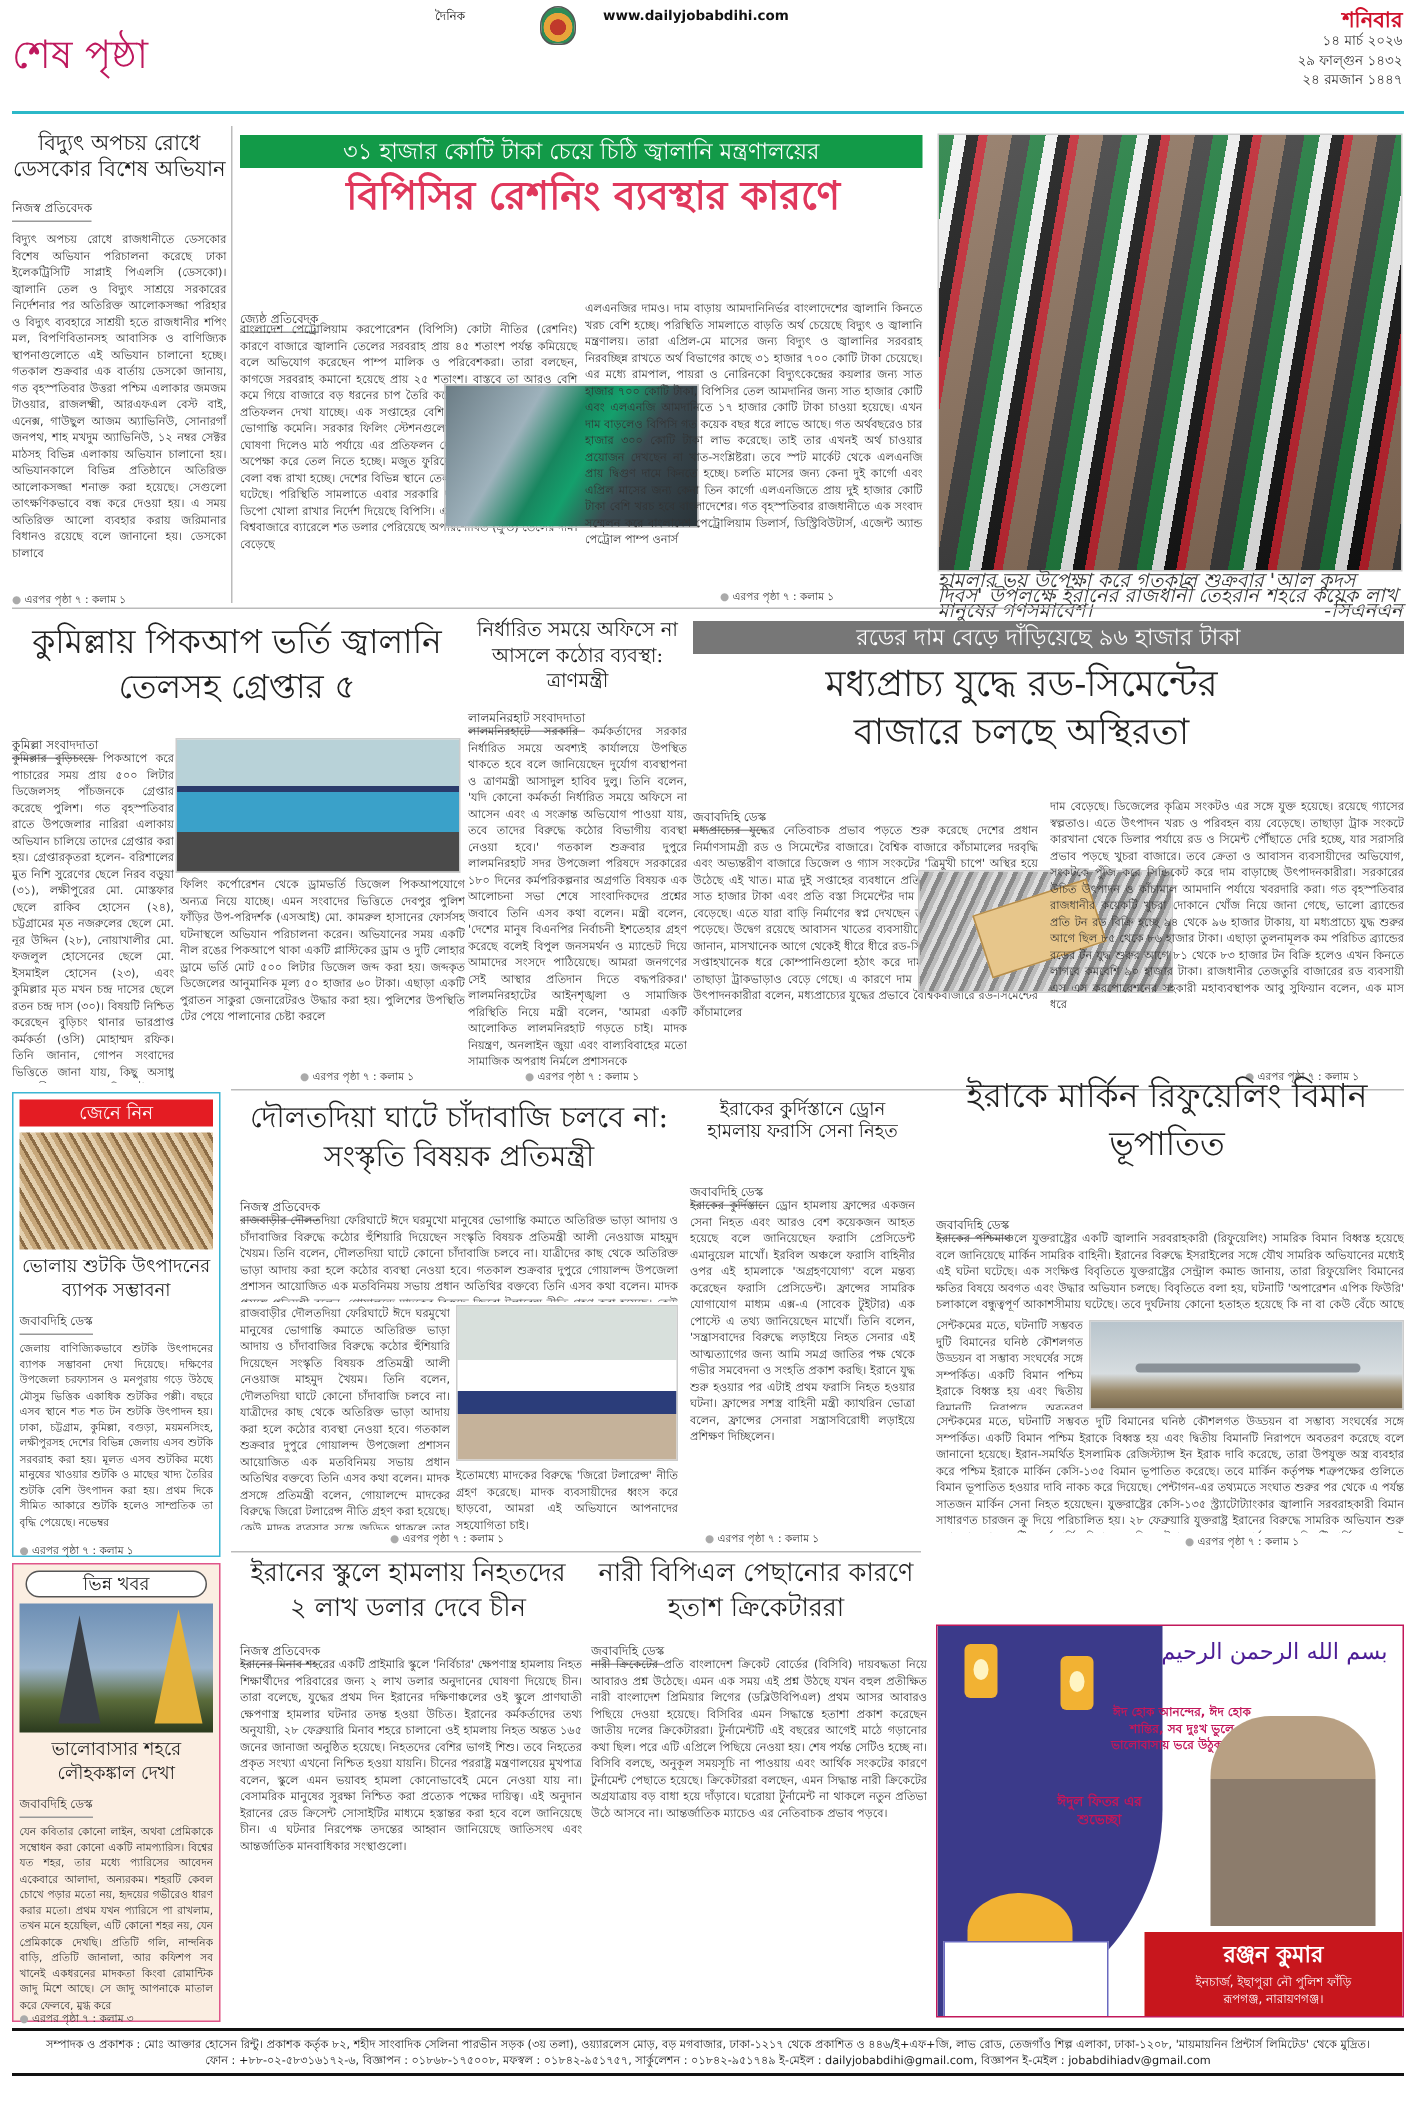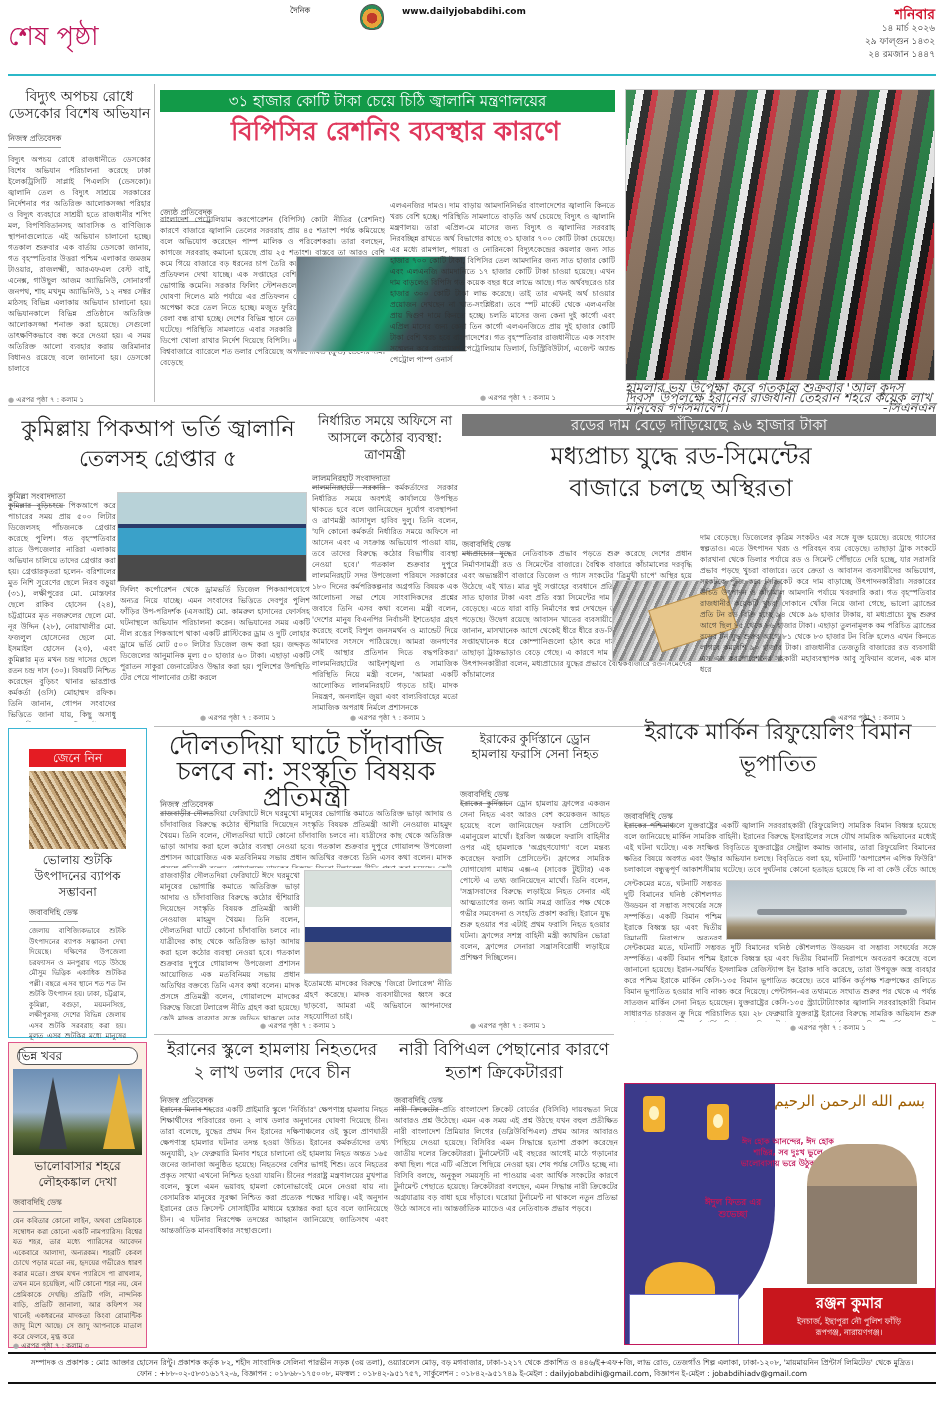--- a/index.html
+++ b/index.html
@@ -33,32 +33,32 @@
   repeating-linear-gradient(100deg,#1a7a3a 0 10px,#f2f2f2 10px 18px,#111 18px 26px,#c2202c 26px 32px,#8a6f5a 32px 48px,#3a3a3a 48px 60px);}
 .fuel{background:linear-gradient(120deg,#6b7c85 0%,#9eb2bc 30%,#18865f 45%,#14a06c 55%,#3c4b52 70%,#2a3439 100%)}
 .pickup{background:linear-gradient(180deg,#b8d2d8 0 35%,#2a3b6b 35% 40%,#3aa1c9 40% 70%,#4a4a4a 70%)}
 .cement{background:repeating-linear-gradient(115deg,#ddd 0 3px,#888 3px 6px,#bbb 6px 9px)}
 .bag{background:#e7c68b;border:1px solid #b58c4a;transform:rotate(-18deg)}
 .dot{background:repeating-linear-gradient(60deg,#c7a77a 0 3px,#8c6c45 3px 5px,#e3cfae 5px 8px)}
 .paris{background:linear-gradient(180deg,#6d8fb5 0%,#9bb4cc 50%,#5a6b3a 75%,#2b3a1e 100%)}
 .meeting{background:linear-gradient(180deg,#d8e0dc 0 35%,#fff 35% 55%,#2b3d7a 55% 70%,#c5b29a 70%)}
 .plane{background:linear-gradient(180deg,#b8c4cc 0%,#d7dde0 60%,#9b8a6a 80%,#7a6a50 100%)}
 
-.box-jene{left:8px;top:728px;width:139px;height:310px;border:1px solid #3bb6d4;padding:20px}
+.box-jene{left:8px;top:728px;width:139px;height:310px;border:1px solid #3bb6d4;padding:4px}
 .box-vinno{left:8px;top:1042px;width:139px;height:306px;border:1px solid #e0558a;background:#fbeee2;padding:4px}
 .jene-head{background:#e41c23;color:#fff;text-align:center;font-size:12px;line-height:18px;font-family:"DejaVu Serif",serif}
-.vinno-head{border:1px solid #555;border-radius:12px;font-size:12px;line-height:16px;background:#fff;margin:0 4px;font-family:"DejaVu Serif",serif}
+.vinno-head{border:1px solid #555;border-radius:12px;text-align:center;font-size:12px;line-height:16px;background:#fff;margin:0 4px;font-family:"DejaVu Serif",serif}
 
 .ad{left:624px;top:1083px;width:312px;height:262px;border:1px solid #c2185b;overflow:hidden;background:#fff}
 .ad-bg{position:absolute;left:0;top:0;width:150px;height:262px;background:#3b3a8a;border-radius:0 0 140px 0}
 .ad-lamp{position:absolute;width:22px;height:36px;background:#f2b233;border-radius:4px}
 .ad-lamp::after{content:"";position:absolute;left:6px;top:10px;width:10px;height:14px;background:#fff4c2;border-radius:50%}
 .ad-dome{position:absolute;left:20px;top:178px;width:70px;height:50px;background:#f2b233;border-radius:50% 50% 0 0}
 .ad-mosque{position:absolute;left:4px;top:210px;width:110px;height:52px;background:#fff;border:1px solid #6a6ac0}
-.ad-cal{position:absolute;right:10px;top:8px;font-size:15px;color:#a16207;font-family:"DejaVu Serif",serif}
+.ad-cal{position:absolute;right:10px;top:8px;font-size:15px;color:#4c1d95;font-family:"DejaVu Serif",serif}
 .ad-poem{position:absolute;left:108px;top:52px;width:110px;font-size:8px;line-height:11px;color:#c2185b;text-align:center;font-weight:bold}
 .ad-person{position:absolute;right:18px;top:60px;width:110px;height:140px;background:linear-gradient(180deg,#b8a083 0 30%,#8c7c6c 30%);border-radius:40px 40px 0 0}
 .ad-eid{position:absolute;left:78px;top:112px;width:60px;font-size:9px;color:#c2185b;text-align:center;font-weight:bold;line-height:12px}
 .ad-name{position:absolute;right:0;bottom:0;width:172px;height:56px;background:#c8161d;color:#fff;text-align:center;padding-top:3px}
 .ad-name .n{font-size:15px;font-weight:bold;font-family:"DejaVu Serif",serif}
 .ad-name .d{font-size:8px;line-height:11px}
 
 .footer{left:8px;top:1352px;width:928px;border-top:2px solid #111;border-bottom:2px solid #111;padding:3px 0;font-size:7.5px;line-height:11px;text-align:center;color:#222}
 </style>
 </head>
@@ -147,21 +147,21 @@
   <div class="paris" style="height:86px;margin-top:4px;position:relative">
     <div class="abs" style="left:26px;top:8px;width:0;height:0;border-left:14px solid transparent;border-right:14px solid transparent;border-bottom:72px solid #3a3f46"></div>
     <div class="abs" style="left:90px;top:4px;width:0;height:0;border-left:16px solid transparent;border-right:16px solid transparent;border-bottom:76px solid #e4b23a"></div>
   </div>
   <div class="hl" style="font-size:12px;line-height:16px;margin-top:3px">ভালোবাসার শহরে লৌহকঙ্কাল দেখা</div>
   <span class="by">জবাবদিহি ডেস্ক</span>
   <div class="body" style="height:124px;margin-top:4px;font-size:7px;line-height:10.5px">যেন কবিতার কোনো লাইন, অথবা প্রেমিকাকে সম্বোধন করা কোনো একটি নামপ্যারিস। বিশ্বের যত শহর, তার মধ্যে প্যারিসের আবেদন একেবারে আলাদা, অন্যরকম। শহরটি কেবল চোখে পড়ার মতো নয়, হৃদয়ের গভীরেও ধারণ করার মতো। প্রথম যখন প্যারিসে পা রাখলাম, তখন মনে হয়েছিল, এটি কোনো শহর নয়, যেন প্রেমিকাকে দেখছি। প্রতিটি গলি, নান্দনিক বাড়ি, প্রতিটি জানালা, আর কফিশপ সব খানেই একধরনের মাদকতা কিংবা রোমান্টিক জাদু মিশে আছে। সে জাদু আপনাকে মাতাল করে ফেলবে, মুগ্ধ করে</div>
   <div class="cont">এরপর পৃষ্ঠা ৭ : কলাম ৩</div>
 </div>
 
-<div class="abs hl" style="left:160px;top:732px;width:292px;font-size:26px;line-height:26px">দৌলতদিয়া ঘাটে চাঁদাবাজি চলবে না: সংস্কৃতি বিষয়ক প্রতিমন্ত্রী</div>
+<div class="abs hl" style="left:160px;top:732px;width:292px;font-size:19px;line-height:26px">দৌলতদিয়া ঘাটে চাঁদাবাজি চলবে না: সংস্কৃতি বিষয়ক প্রতিমন্ত্রী</div>
 <div class="abs" style="left:160px;top:792px"><span class="by">নিজস্ব প্রতিবেদক</span></div>
 <div class="abs body" style="left:160px;top:808px;width:292px;height:60px">রাজবাড়ীর দৌলতদিয়া ফেরিঘাটে ঈদে ঘরমুখো মানুষের ভোগান্তি কমাতে অতিরিক্ত ভাড়া আদায় ও চাঁদাবাজির বিরুদ্ধে কঠোর হুঁশিয়ারি দিয়েছেন সংস্কৃতি বিষয়ক প্রতিমন্ত্রী আলী নেওয়াজ মাহমুদ খৈয়ম। তিনি বলেন, দৌলতদিয়া ঘাটে কোনো চাঁদাবাজি চলবে না। যাত্রীদের কাছ থেকে অতিরিক্ত ভাড়া আদায় করা হলে কঠোর ব্যবস্থা নেওয়া হবে। গতকাল শুক্রবার দুপুরে গোয়ালন্দ উপজেলা প্রশাসন আয়োজিত এক মতবিনিময় সভায় প্রধান অতিথির বক্তব্যে তিনি এসব কথা বলেন। মাদক প্রসঙ্গে প্রতিমন্ত্রী বলেন, গোয়ালন্দে মাদকের বিরুদ্ধে জিরো টলারেন্স নীতি গ্রহণ করা হয়েছে। কেউ মাদক ব্যবসার সঙ্গে জড়িত থাকলে তার বিরুদ্ধে কঠোর ব্যবস্থা নেওয়া হবে। কোনো ছাড় দেওয়া হবে না।</div>
 <div class="abs body" style="left:160px;top:870px;width:140px;height:150px">রাজবাড়ীর দৌলতদিয়া ফেরিঘাটে ঈদে ঘরমুখো মানুষের ভোগান্তি কমাতে অতিরিক্ত ভাড়া আদায় ও চাঁদাবাজির বিরুদ্ধে কঠোর হুঁশিয়ারি দিয়েছেন সংস্কৃতি বিষয়ক প্রতিমন্ত্রী আলী নেওয়াজ মাহমুদ খৈয়ম। তিনি বলেন, দৌলতদিয়া ঘাটে কোনো চাঁদাবাজি চলবে না। যাত্রীদের কাছ থেকে অতিরিক্ত ভাড়া আদায় করা হলে কঠোর ব্যবস্থা নেওয়া হবে। গতকাল শুক্রবার দুপুরে গোয়ালন্দ উপজেলা প্রশাসন আয়োজিত এক মতবিনিময় সভায় প্রধান অতিথির বক্তব্যে তিনি এসব কথা বলেন। মাদক প্রসঙ্গে প্রতিমন্ত্রী বলেন, গোয়ালন্দে মাদকের বিরুদ্ধে জিরো টলারেন্স নীতি গ্রহণ করা হয়েছে। কেউ মাদক ব্যবসার সঙ্গে জড়িত থাকলে তার বিরুদ্ধে কঠোর ব্যবস্থা নেওয়া হবে। কোনো ছাড় দেওয়া হবে না।</div>
 <div class="abs photo meeting" style="left:304px;top:870px;width:148px;height:104px"></div>
 <div class="abs body" style="left:304px;top:978px;width:148px;height:42px">ইতোমধ্যে মাদকের বিরুদ্ধে 'জিরো টলারেন্স' নীতি গ্রহণ করেছে। মাদক ব্যবসায়ীদের ধ্বংস করে ছাড়বো, আমরা এই অভিযানে আপনাদের সহযোগিতা চাই।</div>
 <div class="abs cont" style="left:260px;top:1020px">এরপর পৃষ্ঠা ৭ : কলাম ১</div>
 
 <div class="abs hl" style="left:460px;top:732px;width:150px;font-size:12px;line-height:15px">ইরাকের কুর্দিস্তানে ড্রোন হামলায় ফরাসি সেনা নিহত</div>
 <div class="abs" style="left:460px;top:782px"><span class="by">জবাবদিহি ডেস্ক</span></div>
 <div class="abs body" style="left:460px;top:798px;width:150px;height:222px">ইরাকের কুর্দিস্তানে ড্রোন হামলায় ফ্রান্সের একজন সেনা নিহত এবং আরও বেশ কয়েকজন আহত হয়েছে বলে জানিয়েছেন ফরাসি প্রেসিডেন্ট এমানুয়েল মাখোঁ। ইরবিল অঞ্চলে ফরাসি বাহিনীর ওপর এই হামলাকে 'অগ্রহণযোগ্য' বলে মন্তব্য করেছেন ফরাসি প্রেসিডেন্ট। ফ্রান্সের সামরিক যোগাযোগ মাধ্যম এক্স-এ (সাবেক টুইটার) এক পোস্টে এ তথ্য জানিয়েছেন মাখোঁ। তিনি বলেন, 'সন্ত্রাসবাদের বিরুদ্ধে লড়াইয়ে নিহত সেনার এই আত্মত্যাগের জন্য আমি সমগ্র জাতির পক্ষ থেকে গভীর সমবেদনা ও সংহতি প্রকাশ করছি। ইরানে যুদ্ধ শুরু হওয়ার পর এটাই প্রথম ফরাসি নিহত হওয়ার ঘটনা। ফ্রান্সের সশস্ত্র বাহিনী মন্ত্রী ক্যাথরিন ভোত্রা বলেন, ফ্রান্সের সেনারা সন্ত্রাসবিরোধী লড়াইয়ে প্রশিক্ষণ দিচ্ছিলেন।</div>

